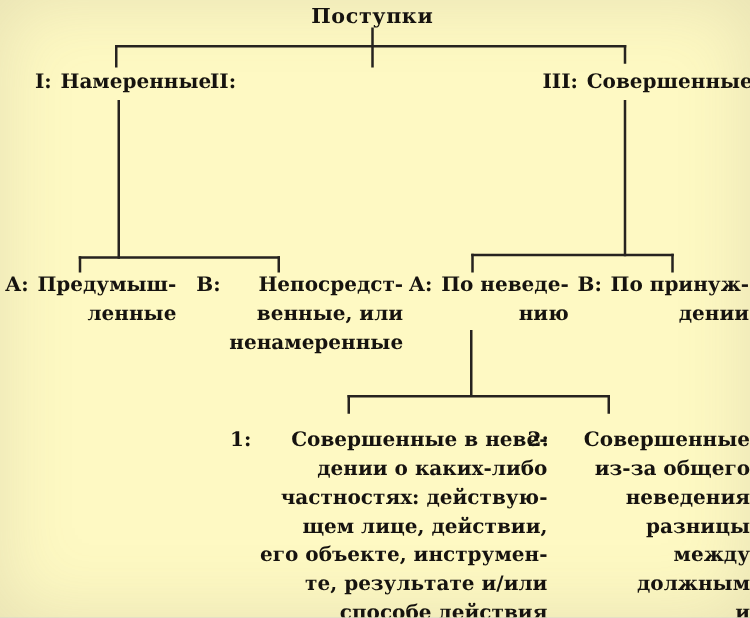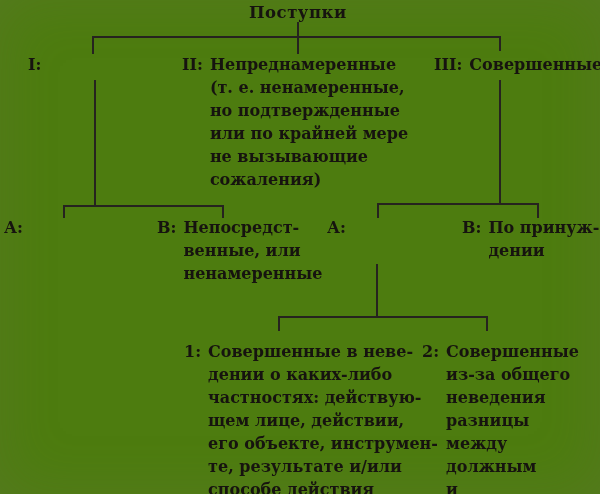--- a/index.html
+++ b/index.html
@@ -5,24 +5,25 @@
   html, body {
     margin: 0;
     padding: 0;
     background: #d8d6d0;
   }
   .canvas {
     position: relative;
     width: 600px;
     height: 494px;
     overflow: hidden;
-    background: #4d7c0f;
+    background: #fef9c3;
     box-shadow: inset 0 0 60px rgba(120,115,105,0.18);
     font-family: "DejaVu Serif", "Liberation Serif", serif;
     color: #16130f;
+    text-align: right;
   }
   .node {
     position: absolute;
     display: flex;
     align-items: flex-start;
     font-size: 16px;
     font-weight: bold;
     line-height: 23px;
     white-space: nowrap;
   }
@@ -63,50 +64,49 @@
   <div class="edge" style="left:278px; top:316px; width:210px; height:2px;"></div>
   <div class="edge" style="left:278px; top:316px; width:2px;   height:15px;"></div>
   <div class="edge" style="left:486px; top:316px; width:2px;   height:15px;"></div>
 
   <div class="node title-node" style="left:249px; top:1px;">
     <span class="ntext">Поступки</span>
   </div>
 
   <div class="node" style="left:28px; top:53px;">
     <span class="prefix">I:</span>
+    <span class="ntext">Намеренные</span>
   </div>
 
-  <div class="node" style="left:182px; top:53px;">
+  <div class="node" style="left:168px; top:53px;">
     <span class="prefix">II:</span>
-    <span class="ntext">Непреднамеренные
-(т. е. ненамеренные,
-но подтвержденные
-или по крайней мере
-не вызывающие
-сожаления)</span>
   </div>
 
   <div class="node" style="left:411px; top:53px;margin-left:23px;">
     <span class="prefix">III:</span>
     <span class="ntext">Совершенные</span>
   </div>
 
   <div class="node" style="left:4px; top:216px;">
     <span class="prefix">А:</span>
+    <span class="ntext">Предумыш-
+ленные</span>
   </div>
 
   <div class="node" style="left:157px; top:216px;">
     <span class="prefix">В:</span>
     <span class="ntext">Непосредст-
 венные, или
 ненамеренные</span>
   </div>
 
   <div class="node" style="left:327px; top:216px;">
     <span class="prefix">А:</span>
+    <span class="ntext">По неведе-
+нию</span>
   </div>
 
   <div class="node" style="left:462px; top:216px;">
     <span class="prefix">В:</span>
     <span class="ntext">По принуж-
 дении</span>
   </div>
 
   <div class="node" style="left:184px; top:340px;">
     <span class="prefix">1:</span>

